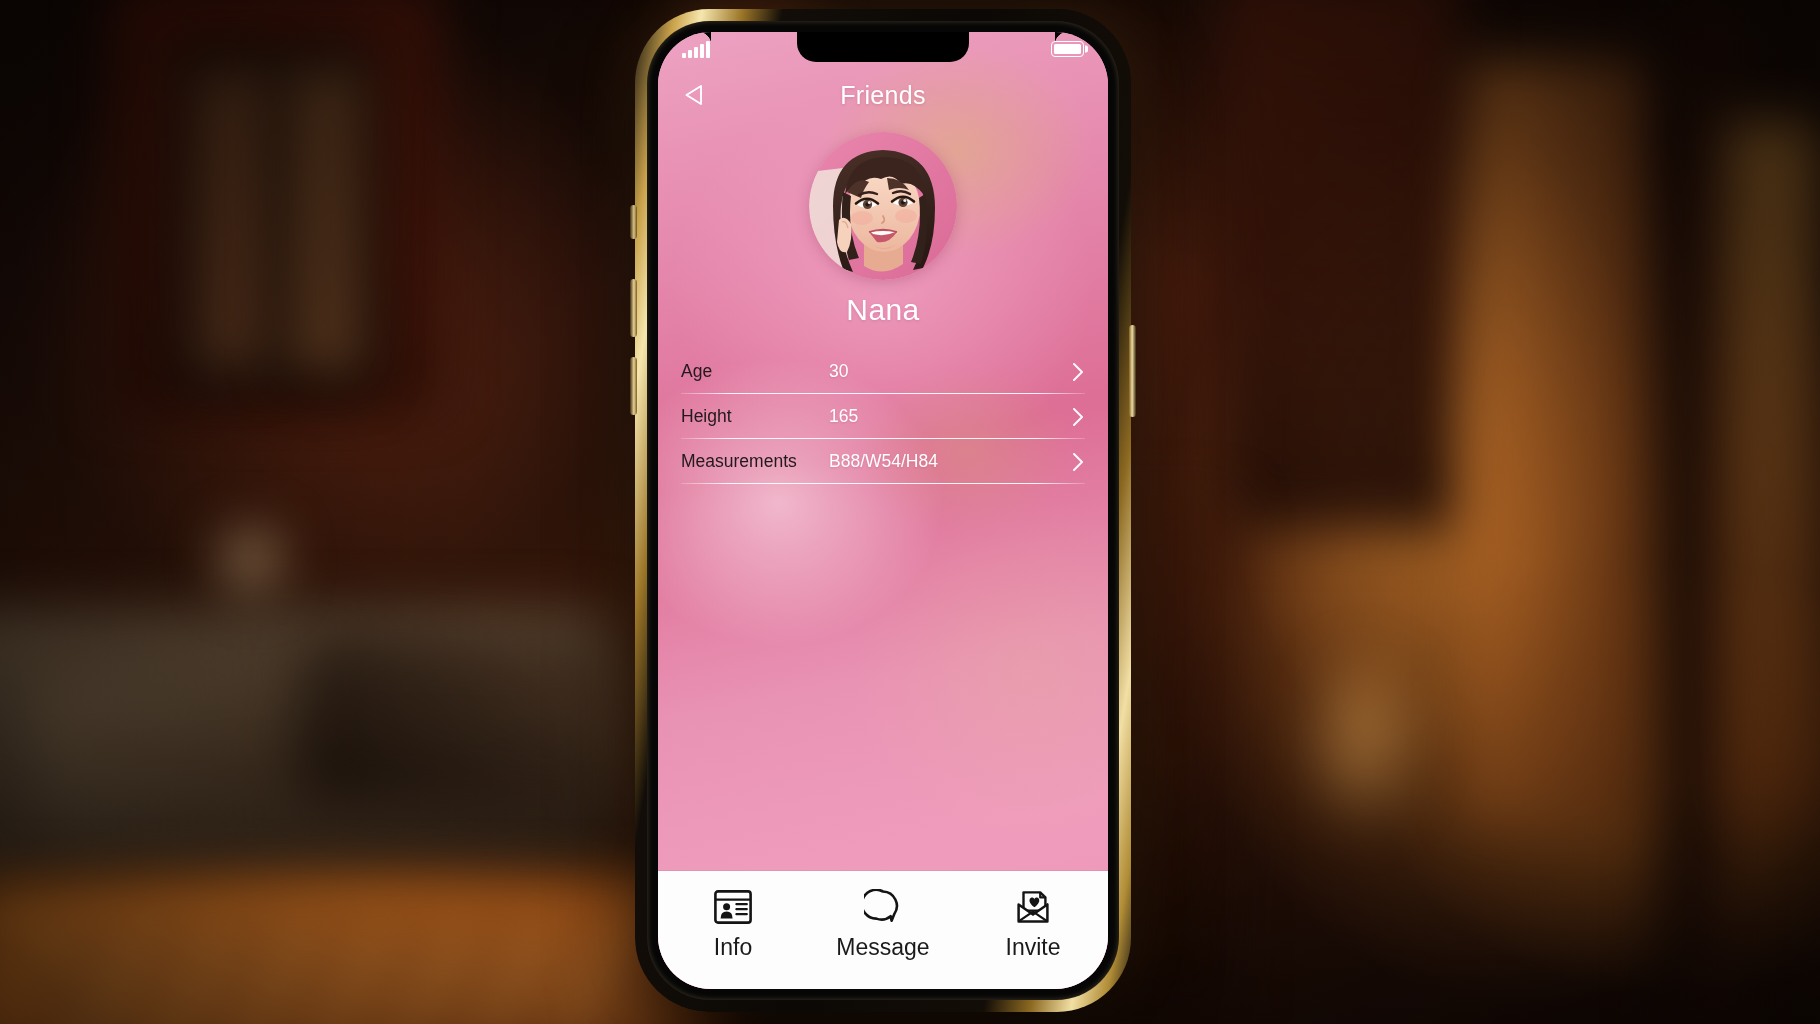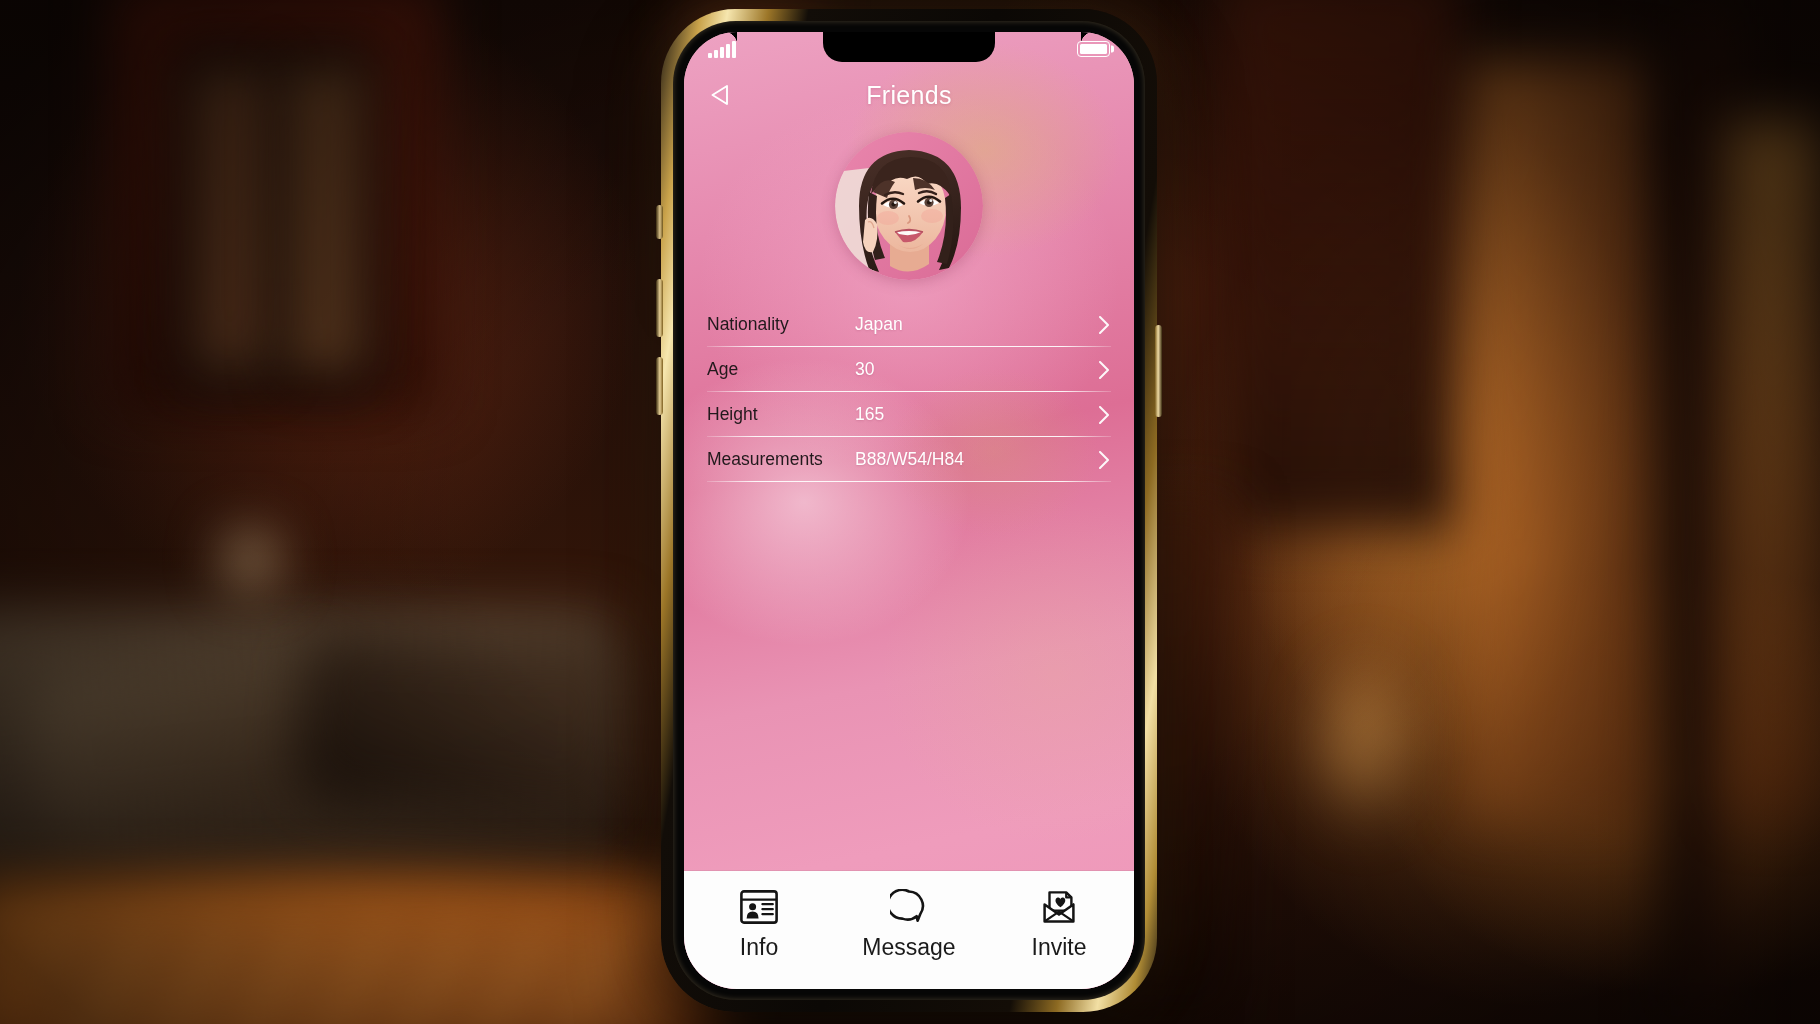--- a/index.html
+++ b/index.html
@@ -63,21 +63,21 @@
      background:linear-gradient(180deg,rgba(95,40,18,.8),rgba(30,12,5,.6)); }
   .hilite2{ left:1085px; top:500px; width:150px; height:520px;
      background:linear-gradient(180deg,rgba(60,24,10,.7),rgba(20,8,3,.6)); }
   .glowspot{ left:1300px; top:640px; width:130px; height:200px;
      background:radial-gradient(ellipse,rgba(255,185,95,.6),rgba(255,130,40,0) 70%); }
   .vignette{ position:absolute; inset:0;
      background:radial-gradient(ellipse 1100px 760px at 910px 512px, rgba(0,0,0,0) 40%, rgba(0,0,0,.62) 100%);}
 
   
   #phone{
-    position:absolute; left:661px; top:9px; width:496px; height:1003px;
+    position:absolute; left:635px; top:9px; width:496px; height:1003px;
     border-radius:74px;
     background:
       linear-gradient(100deg,#1a1410 0%, #c9a24a 6%, #f6e6ae 10%, #9c7628 16%,
                       #120d08 22%, #0b0805 50%, #130d07 78%,
                       #8d6a22 85%, #f2dfa4 91%, #b08c35 96%, #1a1410 100%);
     box-shadow:0 34px 80px rgba(0,0,0,.75), 0 0 60px rgba(255,160,60,.16);
     overflow:visible;
   }
   #phone .bezel{
     position:absolute; left:12px; top:12px; right:12px; bottom:12px;
@@ -333,30 +333,24 @@
 
               <path d="M62 112 Q74 120 88 112 Q76 122 62 112 Z" fill="#e09e85" opacity=".45"></path>
 
               <path d="M30 88 Q36 82 42 92 Q44 108 38 120 Q30 122 28 110 Z" fill="#f6d2bd"></path>
               <path d="M33 90 Q37 88 39 96" stroke="#e0a88f" stroke-width="1.3" fill="none"></path>
             </g>
           </svg>
         </div>
       </div>
 
+      <div id="profile-name">Nana</div>
 
       <div id="info-list">
 
-        <div class="info-row">
-          <div class="info-label">Nationality</div>
-          <div class="info-value">Japan</div>
-          <svg class="chev" viewBox="0 0 14 22">
-            <path d="M3 3 L11 11 L3 19" fill="none" stroke="#fff" stroke-width="2" stroke-linecap="round" stroke-linejoin="round"></path>
-            </svg>
-        </div>
 
 
         <div class="info-row">
           <div class="info-label">Age</div>
           <div class="info-value">30</div>
           <svg class="chev" viewBox="0 0 14 22">
             <path d="M3 3 L11 11 L3 19" fill="none" stroke="#fff" stroke-width="2" stroke-linecap="round" stroke-linejoin="round"></path>
             </svg>
         </div>
 

